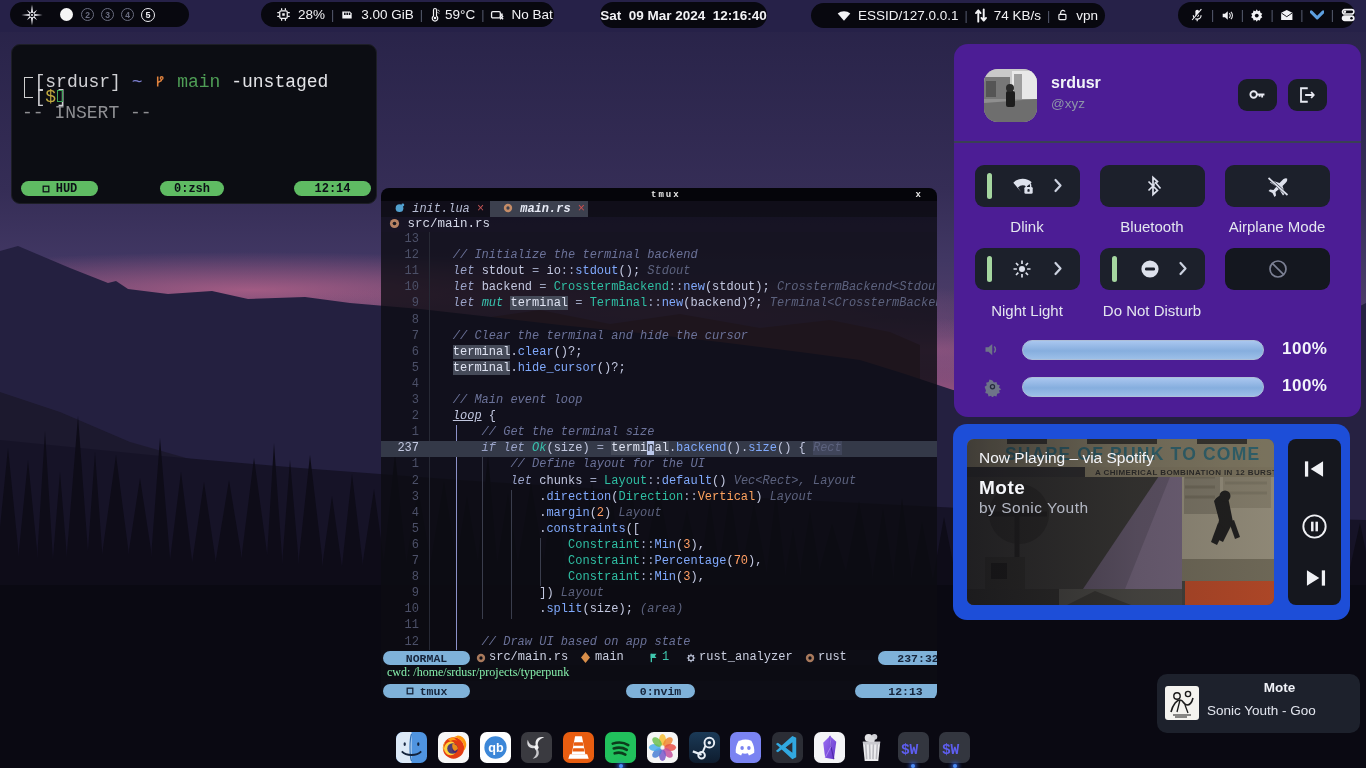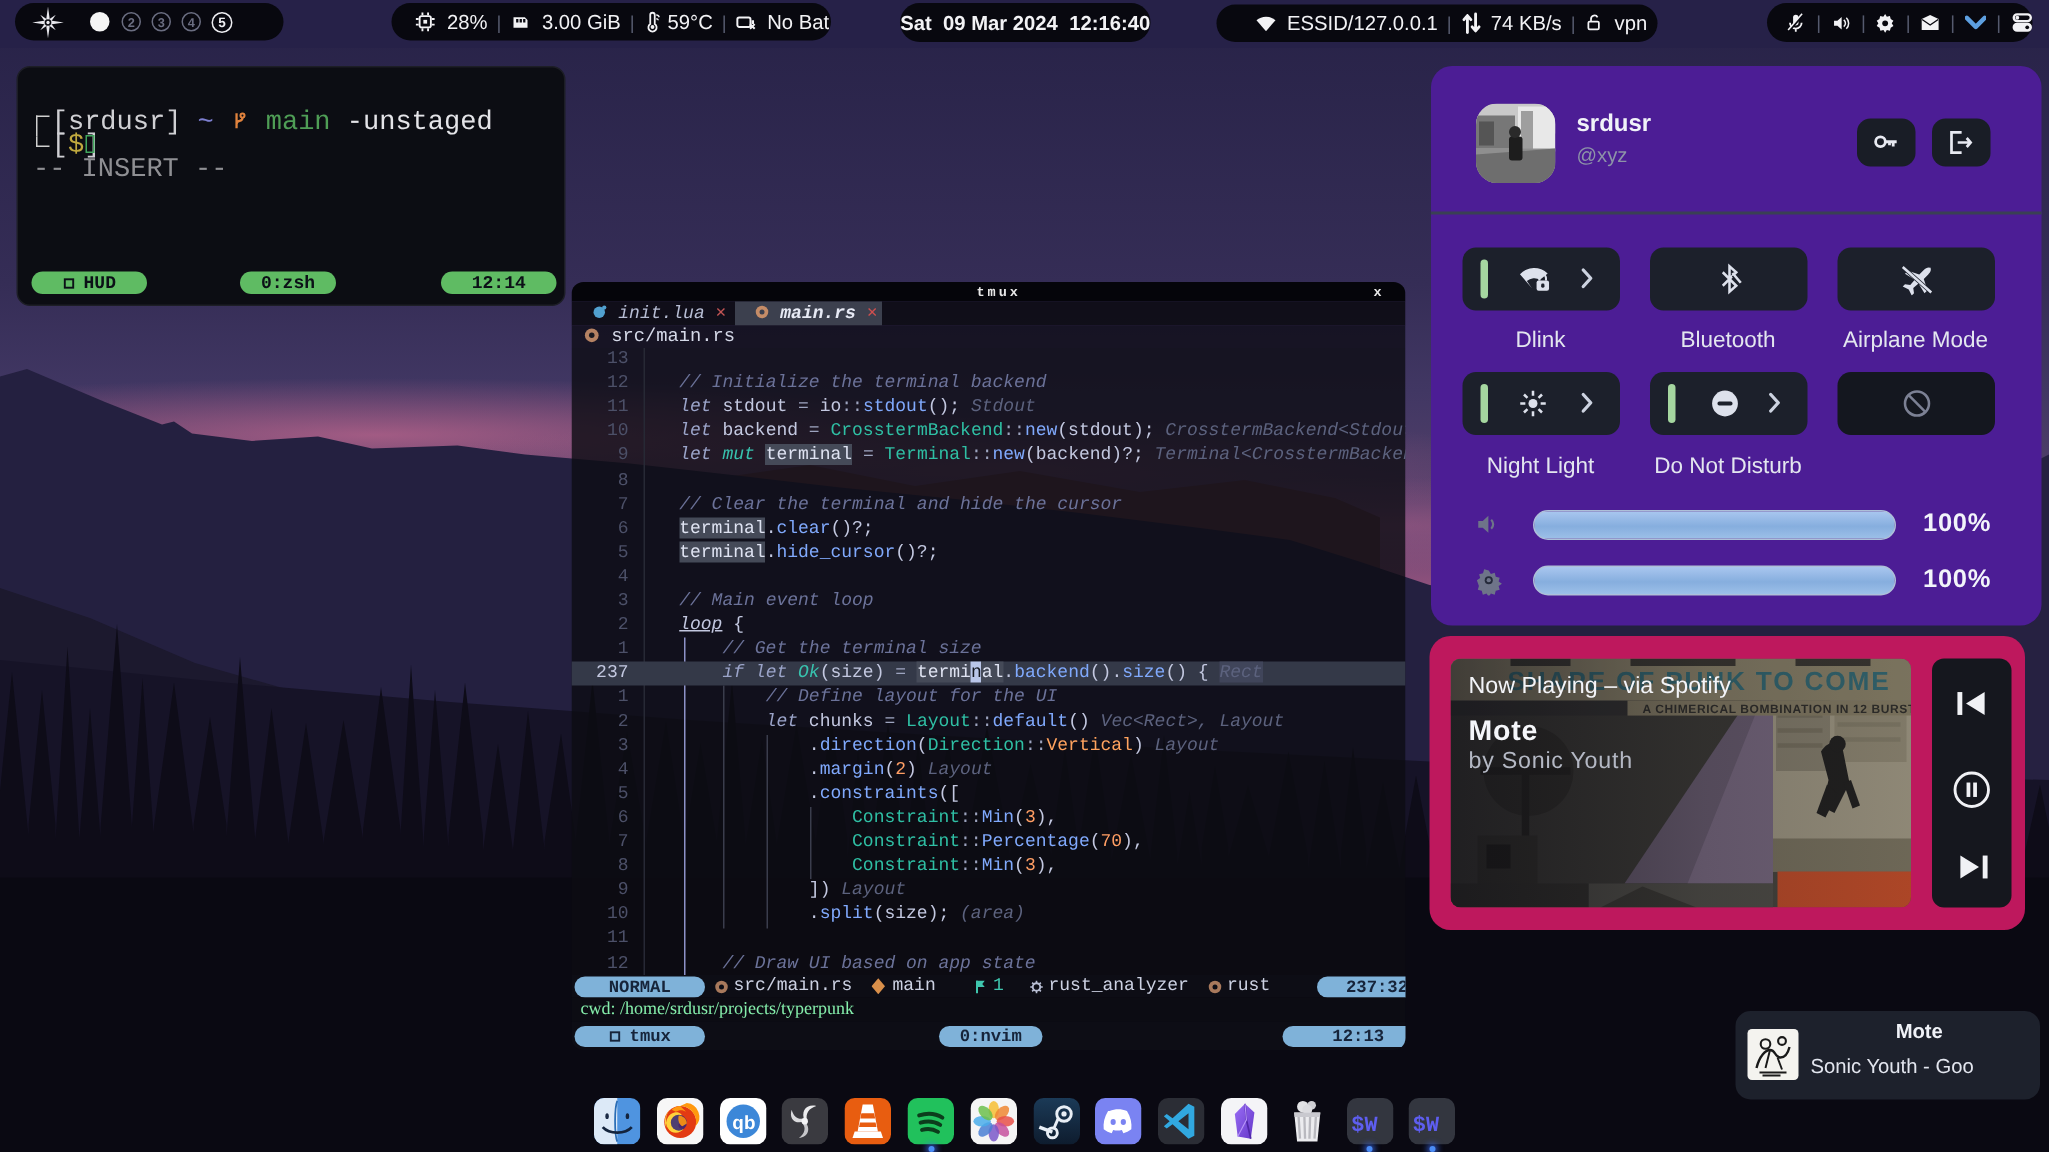--- a/index.html
+++ b/index.html
@@ -48,21 +48,21 @@
   #statusline { position:absolute; left:0; top:462px; width:556px; height:15px; background:#0d0d15; }
   #cwdline { position:absolute; left:0; top:477px; width:556px; height:16px; background:rgba(13,13,19,0.88);
              color:#86efac; font-family:Liberation Serif, serif; font-size:12px; }
   #tmuxbar { position:absolute; left:0; top:493px; width:556px; height:19px; background:#0d0d15; }
   .bpill { position:absolute; background:#7fb2d9; border-radius:8px; height:14px;
            font-family:"Liberation Mono",monospace; font-size:11.5px; font-weight:bold; color:#16243a;
            display:flex; align-items:center; justify-content:center; }
 
   
   #qs { position:absolute; left:954px; top:44px; width:407px; height:373px; background:#4c1d95; border-radius:14px; }
-  #mediap { position:absolute; left:953px; top:424px; width:397px; height:196px; background:#be185d; border-radius:14px; }
+  #mediap { position:absolute; left:953px; top:424px; width:397px; height:196px; background:#1d4ed8; border-radius:14px; }
   #notif { position:absolute; left:1157px; top:674px; width:203px; height:59px; background:#1d212c; border-radius:10px; }
   .togbtn { position:absolute; width:105px; height:42px; background:#1c202b; border-radius:9px; }
   .togbtn.dim { background:#14171f; }
   .gbar { position:absolute; left:12px; top:8px; width:5px; height:26px; border-radius:3px; background:#a5d6a0; }
   .toglabel { position:absolute; width:140px; text-align:center; color:#e3e6ef; font-size:15px; }
 
   
   .dock-ic { position:absolute; width:31px; height:31px; top:732px; }
   .ddot { position:absolute; top:764px; width:4px; height:4px; border-radius:2px; background:#4b8cf5; box-shadow:0 0 4px 1.5px rgba(60,110,245,0.8); }
 </style>

